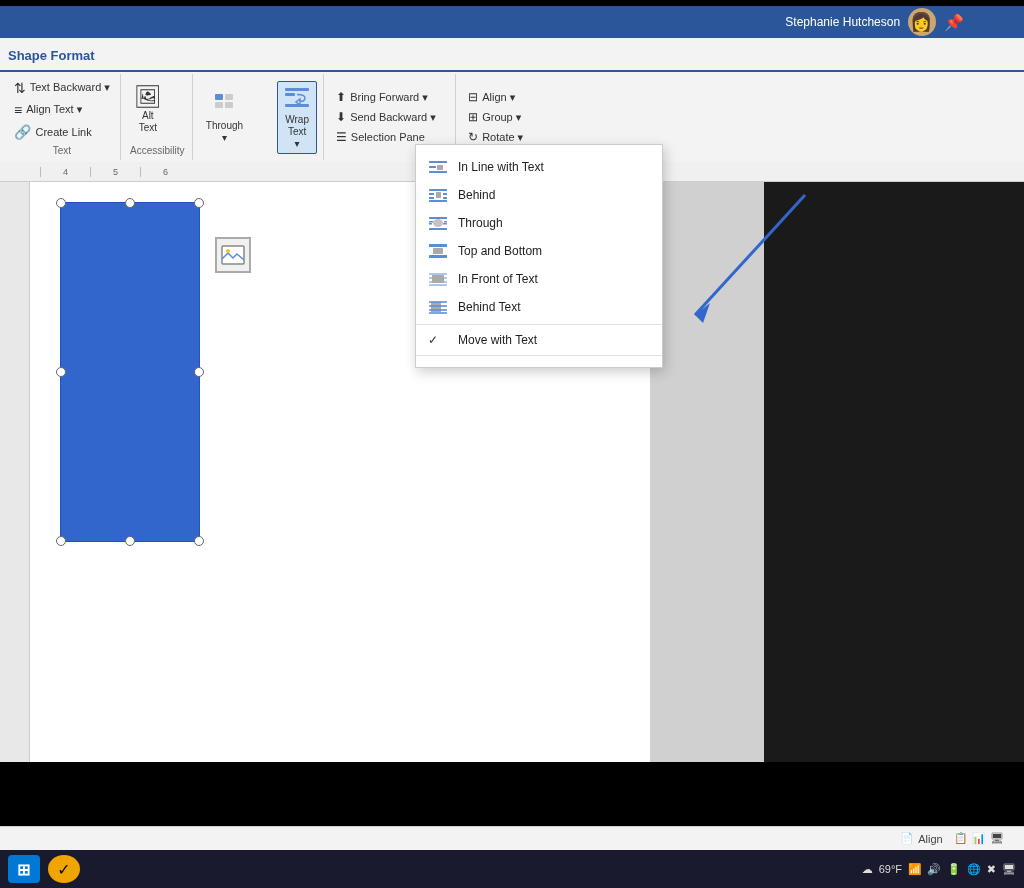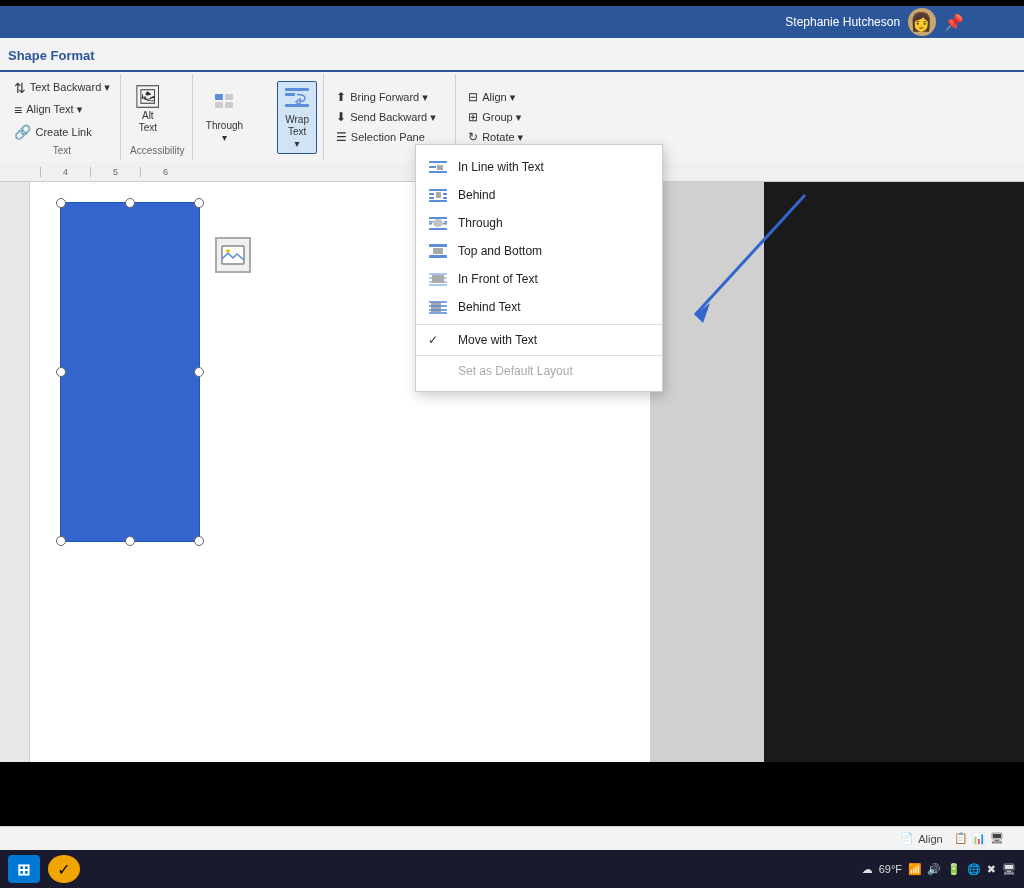--- a/index.html
+++ b/index.html
@@ -588,24 +588,20 @@
 
   <div class="menu-item">
     <span class="check-mark">✓</span>
     <span style="margin-left:4px;">Move with Text</span>
   </div>
 
 
   <div class="menu-separator"></div>
 
 
-  <div class="menu-item disabled">
-    <span class="check-mark"></span>
-    <span style="margin-left:4px;">Set as Default Layout</span>
-  </div>
 
 </div>
 
 <div style="position:absolute;left:685px;top:185px;z-index:50;pointer-events:none;">
   <svg width="200" height="200" viewBox="0 0 200 200" fill="none">
     <line x1="10" y1="130" x2="120" y2="10" stroke="#3366cc" stroke-width="3"></line>
     <polygon points="10,130 25,118 18,138" fill="#3366cc"></polygon>
   </svg>
 </div>
 

